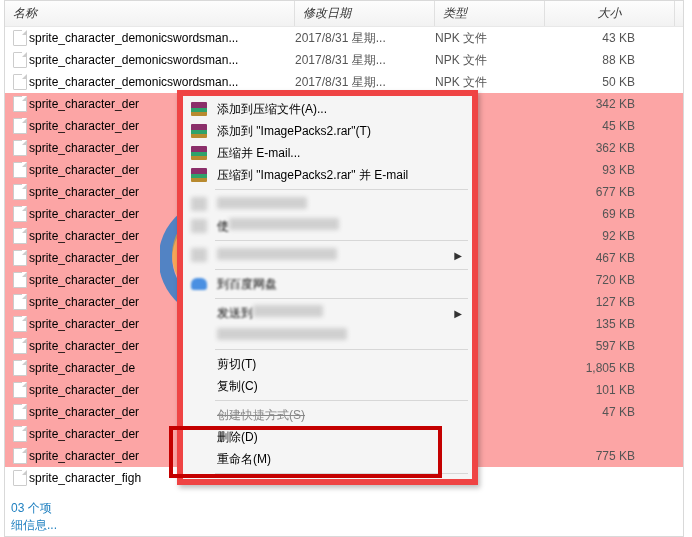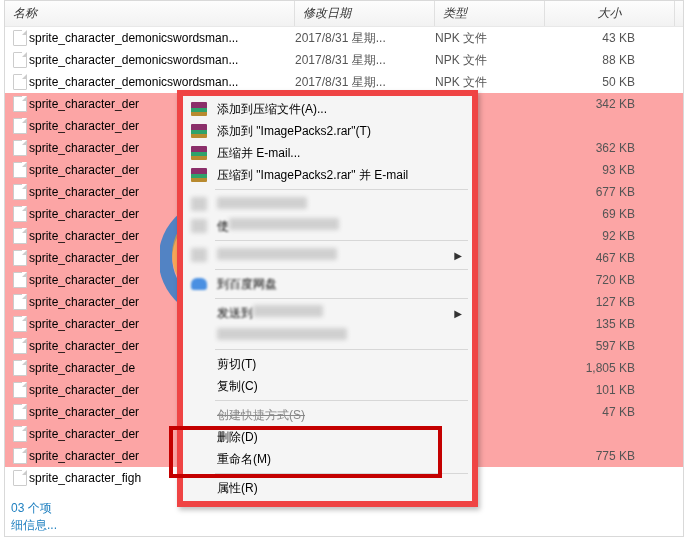--- a/index.html
+++ b/index.html
@@ -98,20 +98,21 @@
         <div class="type-cell"></div>
         <div class="size-cell">342 KB</div>
       </div>
       <div class="file-row selected">
         <div class="icon-cell">
           <span class="file-icon"></span>
         </div>
         <div class="name-cell">sprite_character_der</div>
         <div class="date-cell"></div>
         <div class="type-cell"></div>
+        <div class="size-cell">45 KB</div>
       </div>
       <div class="file-row selected">
         <div class="icon-cell">
           <span class="file-icon"></span>
         </div>
         <div class="name-cell">sprite_character_der</div>
         <div class="date-cell"></div>
         <div class="type-cell"></div>
         <div class="size-cell">362 KB</div>
       </div>
@@ -361,21 +362,15 @@
       <div class="menu-item">
         <div class="menu-icon-col"></div>
         <span class="menu-label" style="">删除(D)</span>
       </div>
       <div class="menu-item">
         <div class="menu-icon-col"></div>
         <span class="menu-label" style="">重命名(M)</span>
       </div>
     </div>
   <div class="menu-sep"></div>
-  <div id="menu-prop">
-      <div class="menu-item">
-        <div class="menu-icon-col"></div>
-        <span class="menu-label" style="">属性(R)</span>
-      </div>
-    </div>
 </div>
 
 <div class="red-box"></div>
 
 </body></html>

